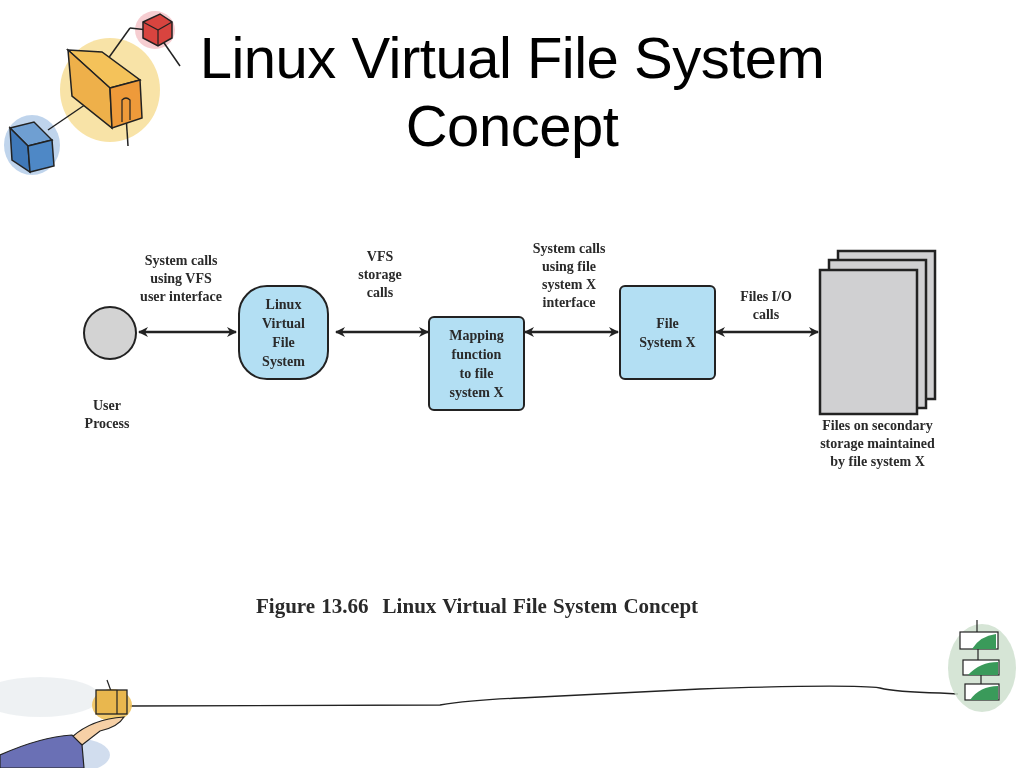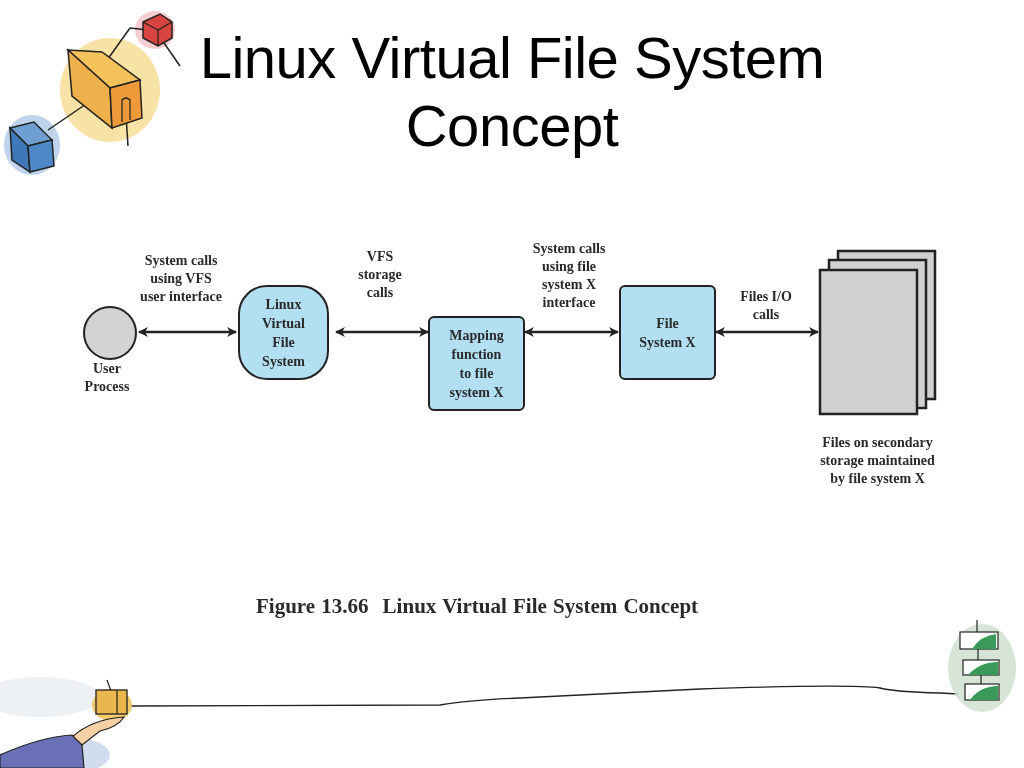--- a/index.html
+++ b/index.html
@@ -94,41 +94,41 @@
 <div class="label" style="left:345px;top:248px;width:70px;">VFS
 storage
 calls</div>
 <div class="label" style="left:519px;top:240px;width:100px;">System calls
 using file
 system X
 interface</div>
 <div class="label" style="left:726px;top:288px;width:80px;">Files I/O
 calls</div>
 
-<div class="label" style="left:72px;top:360px;width:70px;">User
+<div class="label" style="left:72px;top:397px;width:70px;">User
 Process</div>
 
 <div class="box" style="left:238px;top:285px;width:91px;height:95px;border-radius:29px;">
   <span>Linux
 Virtual
 File
 System</span>
 </div>
 <div class="box" style="left:428px;top:285px;width:97px;height:95px;margin-top:31px;">
   <span>Mapping
 function
 to file
 system X</span>
 </div>
 <div class="box" style="left:619px;top:285px;width:97px;height:95px;">
   <span>File
 System X</span>
 </div>
 
-<div class="label" style="left:805px;top:434px;width:145px;">Files on secondary
+<div class="label" style="left:805px;top:417px;width:145px;">Files on secondary
 storage maintained
 by file system X</div>
 
 <div class="caption">
   <span class="num">Figure 13.66</span><span>Linux Virtual File System Concept</span>
 </div>
 
 <svg class="deco" style="left:0;top:675px" width="140" height="93" viewBox="0 0 140 93">
   <ellipse cx="40" cy="22" rx="60" ry="20" fill="#eceff2" opacity="0.9"></ellipse>
   <ellipse cx="80" cy="80" rx="30" ry="16" fill="#c5d4ea" opacity="0.8"></ellipse>

